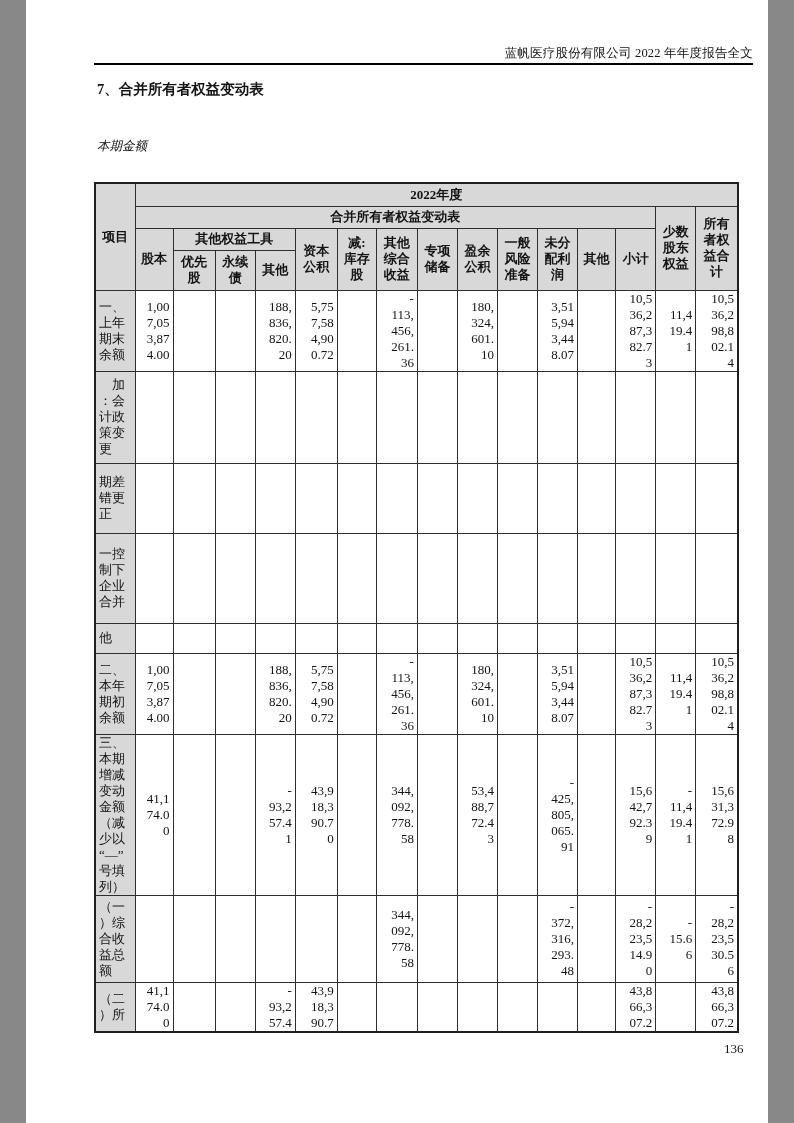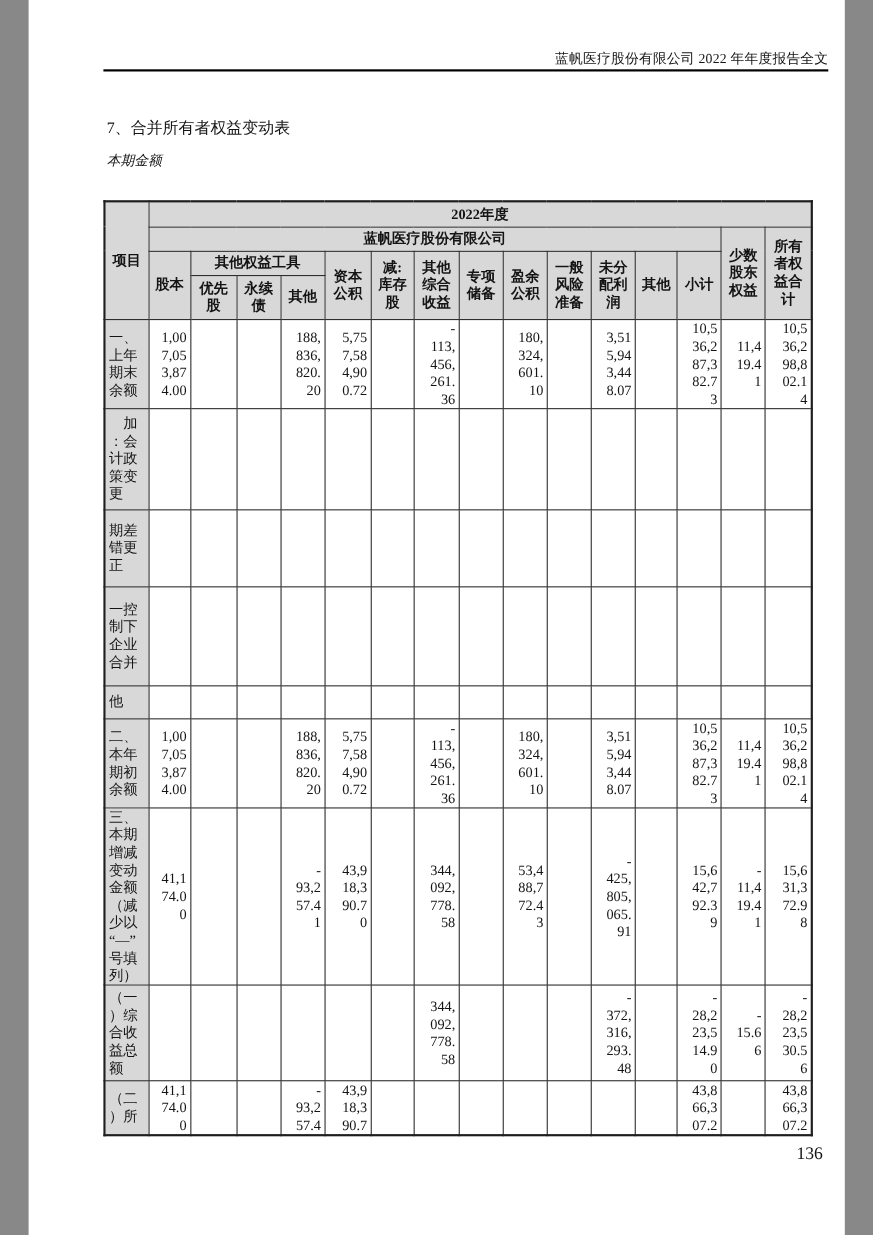--- a/index.html
+++ b/index.html
@@ -10,22 +10,22 @@
   }
   .doc-header {
     position:absolute; top:45px; left:68px; width:659px;
     text-align:right; font-size:12.5px; letter-spacing:0.2px;
   }
   .header-rule {
     position:absolute; top:63px; left:68px; width:659px; height:2px;
     background:#000;
   }
   .sec-title {
-    position:absolute; top:107px; left:71px;
-    font-size:14.5px; font-weight:normal;
+    position:absolute; top:80px; left:71px;
+    font-size:14.5px; font-weight:bold;
   }
   .subtitle {
     position:absolute; top:138px; left:71px; font-size:12.5px;font-style:italic;
   }
   .unit {
     position:absolute; top:157px; left:68px; width:659px;
     text-align:right; font-size:12.5px;
   }
   table.equity {
     position:absolute; top:182px; left:68px; width:645px;
@@ -51,21 +51,21 @@
   .equity tbody tr:nth-child(1){height:79px}
   .equity tbody tr:nth-child(2){height:92px}
   .equity tbody tr:nth-child(3){height:70px}
   .equity tbody tr:nth-child(4){height:90px}
   .equity tbody tr:nth-child(5){height:30px}
   .equity tbody tr:nth-child(6){height:78px}
   .equity tbody tr:nth-child(7){height:160px}
   .equity tbody tr:nth-child(8){height:87px}
   .equity tbody tr:nth-child(9){height:48px}
   .page-number {
-    position:absolute; top:1041px; left:698px; font-size:16px;
+    position:absolute; top:1041px; left:698px; font-size:13px;
   }
 </style>
 </head>
 <body>
 
 <div class="page">
 
   <div class="doc-header">蓝帆医疗股份有限公司 2022 年年度报告全文</div>
   <div class="header-rule"></div>
 
@@ -90,21 +90,21 @@
         <col style="width:40px">
         <col style="width:40px">
         <col style="width:42px">
     </colgroup>
     <thead>
       <tr>
         <th rowspan="4">项目</th>
         <th colspan="15">2022年度</th>
       </tr>
       <tr>
-        <th colspan="13">蓝帆医疗股份有限公司</th>
+        <th colspan="13">合并所有者权益变动表</th>
         <th rowspan="3">少数
 股东
 权益</th>
         <th rowspan="3">所有
 者权
 益合
 计</th>
       </tr>
       <tr>
         <th rowspan="2">股本</th>

